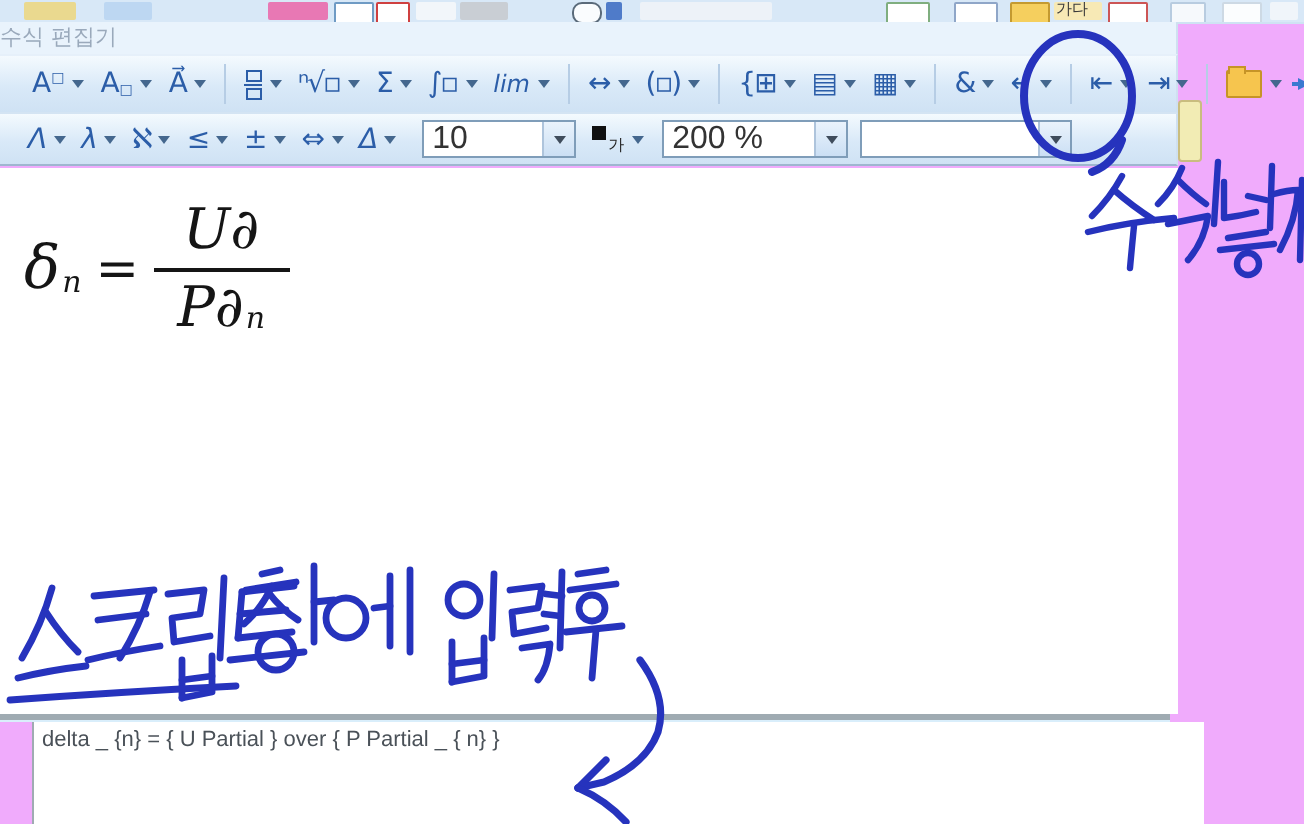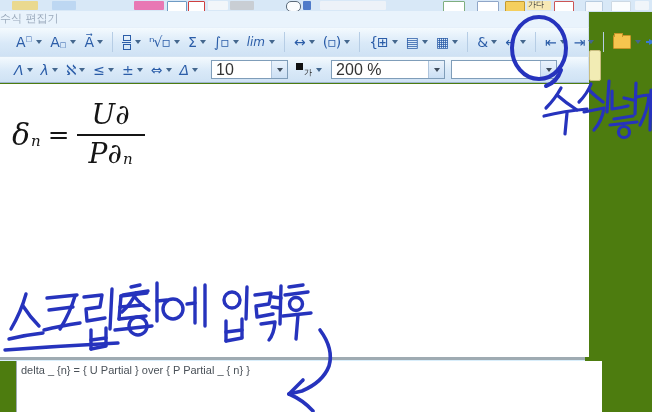--- a/index.html
+++ b/index.html
@@ -1,16 +1,16 @@
 <!DOCTYPE html>
 <html><head>
 <meta charset="utf-8">
 <style>
   html,body{margin:0;padding:0;background:#fff;}
-  .screen{position:relative;width:652px;height:412px;overflow:hidden;background:#4d7c0f;
+  .screen{position:relative;width:652px;height:412px;overflow:hidden;background:#f0abfc;
           font-family:"Liberation Sans",sans-serif;}
   
   .app-strip{position:absolute;left:0;top:0;width:652px;height:11px;background:#d8e8f7;
              border-bottom:1px solid #cfe2f3;overflow:hidden;}
   .frag{position:absolute;top:1px;height:9px;border-radius:1px;}
   .frag-label{position:absolute;top:0;font-size:8px;line-height:10px;color:#3a3a3a;
               font-family:"DejaVu Sans",sans-serif;white-space:nowrap;overflow:hidden;}
   
   .win{position:absolute;left:0;top:11px;width:589px;}
   .title-bar{height:16px;background:#e9f3fc;border-right:1px solid #cfe0f0;
@@ -372,21 +372,21 @@
         <span class="combo-val">10</span>
         <span class="combo-btn">
             <i class="tri"></i>
           </span>
       </div>
       <button class="fontbtn" style="margin-left:6px;">
         <span class="sq"></span>
         <span class="flabel">가</span>
         <span class="dd dd"></span>
       </button>
-      <div class="combo" style="margin-left:7px;width:114px;">
+      <div class="combo" style="margin-left:7px;width:93px;">
         <span class="combo-val">200 %</span>
         <span class="combo-btn">
             <i class="tri"></i>
           </span>
       </div>
       <div class="combo" style="margin-left:6px;width:106px;">
         <span class="combo-val"></span>
         <span class="combo-btn">
             <i class="tri"></i>
           </span>

